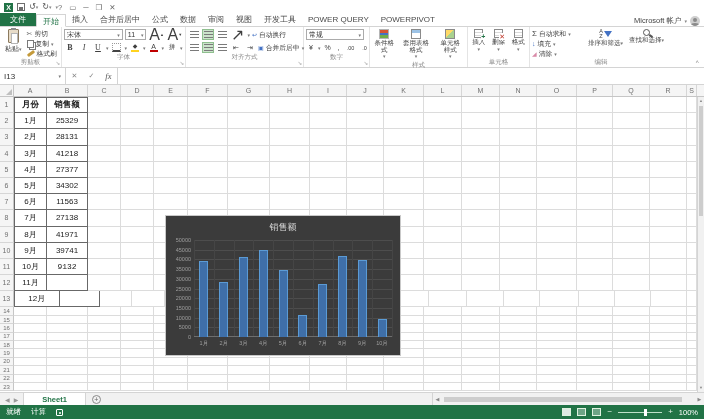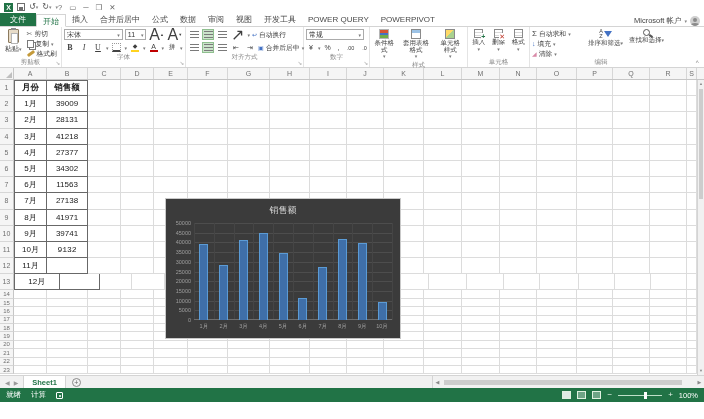--- a/index.html
+++ b/index.html
@@ -106,21 +106,21 @@
   .glv { position:absolute; top:0; width:1px; height:100%; background:#454545; }
   .axis { position:absolute; left:0; bottom:0; width:100%; height:1px; background:#6e6e6e; }
   .ylab { position:absolute; right:211px; width:24px; text-align:right; font-size:5.5px; color:#9e9e9e; transform:translateY(-50%); }
   .bar { position:absolute; bottom:0; width:9px; background:#3f6fa8; border:1px solid #5b9bd5; border-bottom:none; }
   .xlabs { position:absolute; left:28px; top:124px; width:198px; display:flex; }
   .xlab { flex:1; text-align:center; font-size:5.5px; color:#9e9e9e; }
 
   
   .sheetbar { height:13px; display:flex; align-items:stretch; background:#f1f1f1; border-top:1px solid #d4d4d4; font-size:8px; }
   .snav { display:flex; align-items:center; gap:4px; padding:0 5px; color:#9a9a9a; font-size:6px; }
-  .stab { background:#fff; color:#217346; font-weight:bold; padding:0 8px; display:flex; align-items:center; border-right:1px solid #d4d4d4; border-left:1px solid #d4d4d4; font-size:7.5px; }
+  .stab { background:#fff; color:#217346; font-weight:bold; padding:0 18px; display:flex; align-items:center; border-right:1px solid #d4d4d4; border-left:1px solid #d4d4d4; font-size:7.5px; }
   .addsheet { width:9px; height:9px; border:1px solid #8a8a8a; border-radius:50%; color:#666; font-size:7px; line-height:7px; text-align:center; align-self:center; margin-left:6px; }
   .hscroll { margin-left:auto; width:272px; display:flex; align-items:center; background:#f1f1f1; border-left:1px solid #d4d4d4; }
   .hs-ar { width:9px; font-size:5px; color:#8a8a8a; text-align:center; }
   .hs-track { flex:1; height:7px; background:#f1f1f1; position:relative; }
   .hs-thumb { position:absolute; left:2px; top:1px; height:5px; width:94%; background:#cdcdcd; }
 
   
   .statusbar { height:14px; background:#217346; color:#fff; display:flex; align-items:center; padding:0 6px; font-size:7.5px; gap:10px; }
   .macroic { width:7px; height:7px; border:1px solid #fff; border-radius:1px; position:relative; }
   .macroic::after { content:""; position:absolute; left:2px; top:2px; width:2px; height:2px; background:#fff; border-radius:50%; }
@@ -382,20 +382,32 @@
           <span class="ic-find"></span>
           <span><span>查找和选择</span><span class="caret">▾</span></span>
         </div>
       </div>
       <div class="glabel">编辑</div>
     </div>
 
     <span class="collapse">˄</span>
   </div>
 
+  <div class="fbar">
+    <div class="namebox">
+      <span>I13</span>
+      <span class="caret">▾</span>
+    </div>
+    <div class="fbtns">
+      <span>✕</span>
+      <span>✓</span>
+      <span class="fxi">fx</span>
+    </div>
+    <div class="finput"></div>
+  </div>
 
   <div class="colhdrs">
     <div class="corner"></div>
   <div class="chdr" style="width: 33px;">A</div>
       <div class="chdr" style="width: 41px;">B</div>
       <div class="chdr" style="width: 33px;">C</div>
       <div class="chdr" style="width: 33px;">D</div>
       <div class="chdr" style="width: 34px;">E</div>
       <div class="chdr" style="width: 40px;">F</div>
       <div class="chdr" style="width: 42px;">G</div>
@@ -434,21 +446,21 @@
           <div class="cell" style="width: 37px;"></div>
           <div class="cell" style="width: 40px;"></div>
           <div class="cell" style="width: 36px;"></div>
           <div class="cell" style="width: 37px;"></div>
           <div class="cell" style="width: 37px;"></div>
           <div class="cell" style="width: 10px;"></div>
         </div>
         <div class="grow" style="height: 16.2px;">
           <div class="rhdr" style="font-size: 7px;">2</div>
           <div class="cell tcell tl" style="width: 33px;">1月</div>
-          <div class="cell tcell" style="width: 41px;">39009</div>
+          <div class="cell tcell" style="width: 41px;">25329</div>
           <div class="cell" style="width: 33px;"></div>
           <div class="cell" style="width: 33px;"></div>
           <div class="cell" style="width: 34px;"></div>
           <div class="cell" style="width: 40px;"></div>
           <div class="cell" style="width: 42px;"></div>
           <div class="cell" style="width: 40px;"></div>
           <div class="cell" style="width: 37px;"></div>
           <div class="cell" style="width: 37px;"></div>
           <div class="cell" style="width: 40px;"></div>
           <div class="cell" style="width: 38px;"></div>

